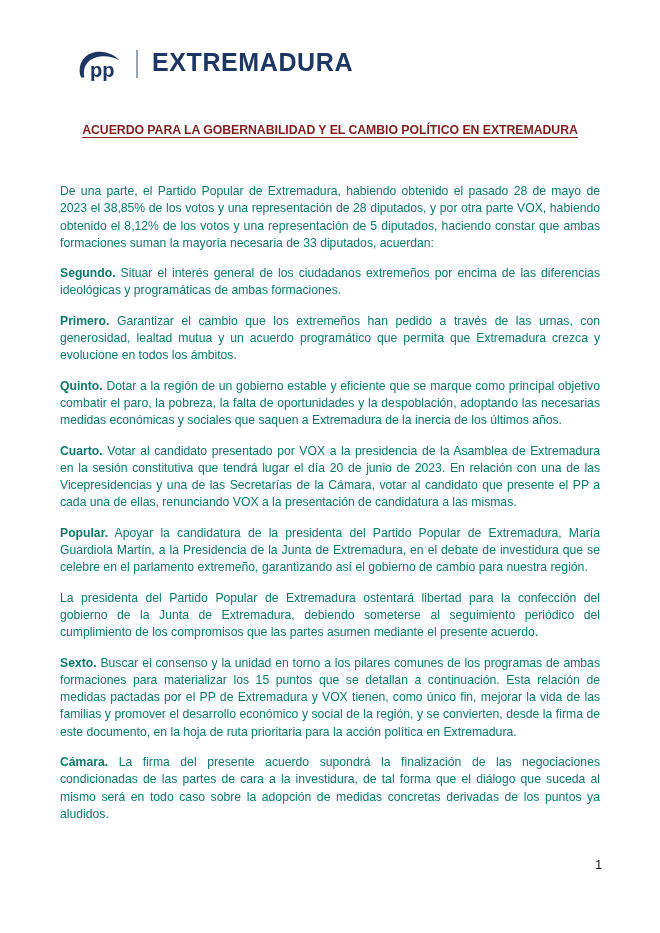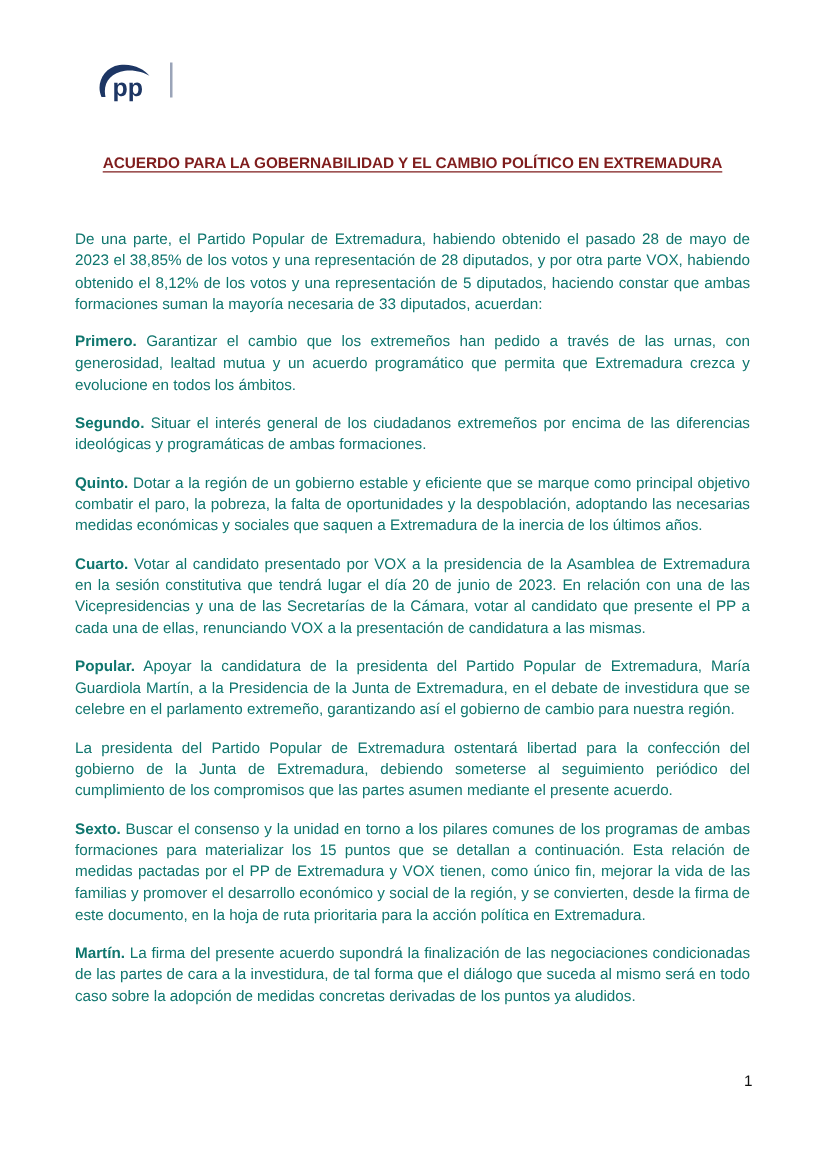--- a/index.html
+++ b/index.html
@@ -108,31 +108,32 @@
 <div class="page">
 
   <div class="header">
     <span class="pp-mark">
       <svg width="46" height="34" viewBox="0 0 46 34" xmlns="http://www.w3.org/2000/svg">
         <path d="M3.2 27.5 C -1.5 17.5, 4.5 4.0, 17.5 2.0 C 28.5 0.4, 37.5 5.5, 41.5 10.5 C 37.0 7.8, 29.5 5.6, 22.0 6.6 C 10.0 8.2, 4.0 17.0, 6.4 27.5 Z" fill="#1d3664"></path>
         <text x="12" y="27" font-family="Liberation Sans, sans-serif" font-size="20" font-weight="bold" fill="#1d3664">pp</text>
       </svg>
     </span>
     <span class="logo-divider"></span>
+    <span class="logo-word">EXTREMADURA</span>
   </div>
 
   <div class="doc-title">ACUERDO PARA LA GOBERNABILIDAD Y EL CAMBIO POLÍTICO EN EXTREMADURA</div>
 
   <div class="body-wrap">
     <p class="para"><span class="lead"></span><span>De una parte, el Partido Popular de Extremadura, habiendo obtenido el pasado 28 de mayo de 2023 el 38,85% de los votos y una representación de 28 diputados, y por otra parte VOX, habiendo obtenido el 8,12% de los votos y una representación de 5 diputados, haciendo constar que ambas formaciones suman la mayoría necesaria de 33 diputados, acuerdan:</span></p>
+    <p class="para"><span class="lead">Segundo.</span><span> Situar el interés general de los ciudadanos extremeños por encima de las diferencias ideológicas y programáticas de ambas formaciones.</span></p>
     <p class="para"><span class="lead">Primero.</span><span> Garantizar el cambio que los extremeños han pedido a través de las urnas, con generosidad, lealtad mutua y un acuerdo programático que permita que Extremadura crezca y evolucione en todos los ámbitos.</span></p>
-    <p class="para"><span class="lead">Segundo.</span><span> Situar el interés general de los ciudadanos extremeños por encima de las diferencias ideológicas y programáticas de ambas formaciones.</span></p>
     <p class="para"><span class="lead">Quinto.</span><span> Dotar a la región de un gobierno estable y eficiente que se marque como principal objetivo combatir el paro, la pobreza, la falta de oportunidades y la despoblación, adoptando las necesarias medidas económicas y sociales que saquen a Extremadura de la inercia de los últimos años.</span></p>
     <p class="para"><span class="lead">Cuarto.</span><span> Votar al candidato presentado por VOX a la presidencia de la Asamblea de Extremadura en la sesión constitutiva que tendrá lugar el día 20 de junio de 2023. En relación con una de las Vicepresidencias y una de las Secretarías de la Cámara, votar al candidato que presente el PP a cada una de ellas, renunciando VOX a la presentación de candidatura a las mismas.</span></p>
     <p class="para"><span class="lead">Popular.</span><span> Apoyar la candidatura de la presidenta del Partido Popular de Extremadura, María Guardiola Martín, a la Presidencia de la Junta de Extremadura, en el debate de investidura que se celebre en el parlamento extremeño, garantizando así el gobierno de cambio para nuestra región.</span></p>
     <p class="para"><span class="lead"></span><span>La presidenta del Partido Popular de Extremadura ostentará libertad para la confección del gobierno de la Junta de Extremadura, debiendo someterse al seguimiento periódico del cumplimiento de los compromisos que las partes asumen mediante el presente acuerdo.</span></p>
     <p class="para"><span class="lead">Sexto.</span><span> Buscar el consenso y la unidad en torno a los pilares comunes de los programas de ambas formaciones para materializar los 15 puntos que se detallan a continuación. Esta relación de medidas pactadas por el PP de Extremadura y VOX tienen, como único fin, mejorar la vida de las familias y promover el desarrollo económico y social de la región, y se convierten, desde la firma de este documento, en la hoja de ruta prioritaria para la acción política en Extremadura.</span></p>
-    <p class="para"><span class="lead">Martín.</span><span> La firma del presente acuerdo supondrá la finalización de las negociaciones condicionadas de las partes de cara a la investidura, de tal forma que el diálogo que suceda al mismo será en todo caso sobre la adopción de medidas concretas derivadas de los puntos ya aludidos.</span></p>
+    <p class="para"><span class="lead">Cámara.</span><span> La firma del presente acuerdo supondrá la finalización de las negociaciones condicionadas de las partes de cara a la investidura, de tal forma que el diálogo que suceda al mismo será en todo caso sobre la adopción de medidas concretas derivadas de los puntos ya aludidos.</span></p>
   </div>
 
   <div class="page-number">1</div>
 
 </div>
 
 </body></html>

